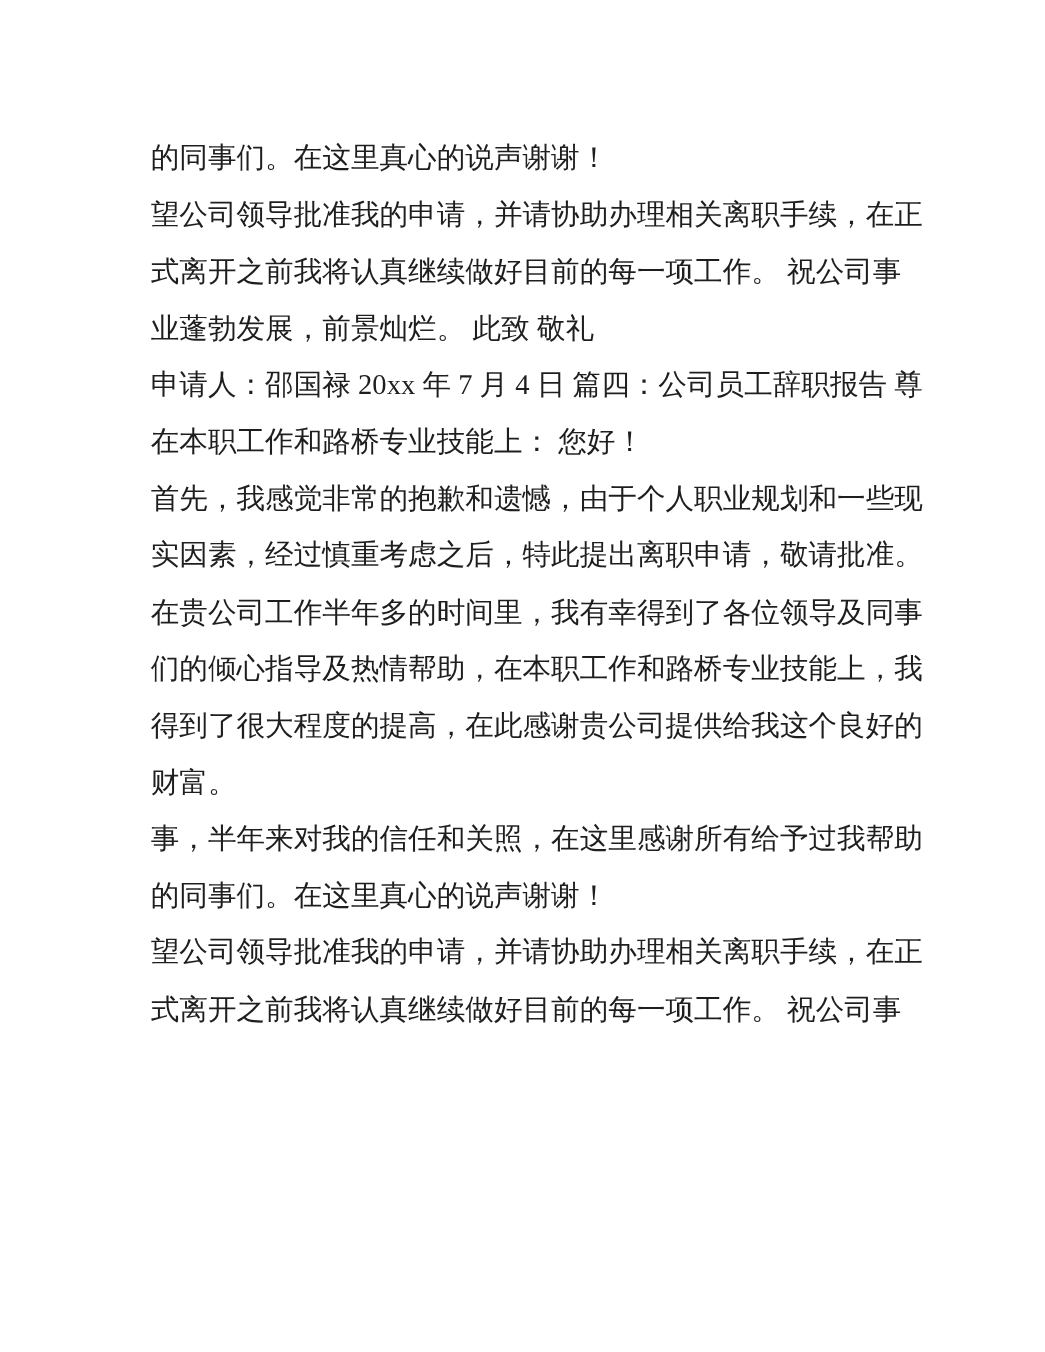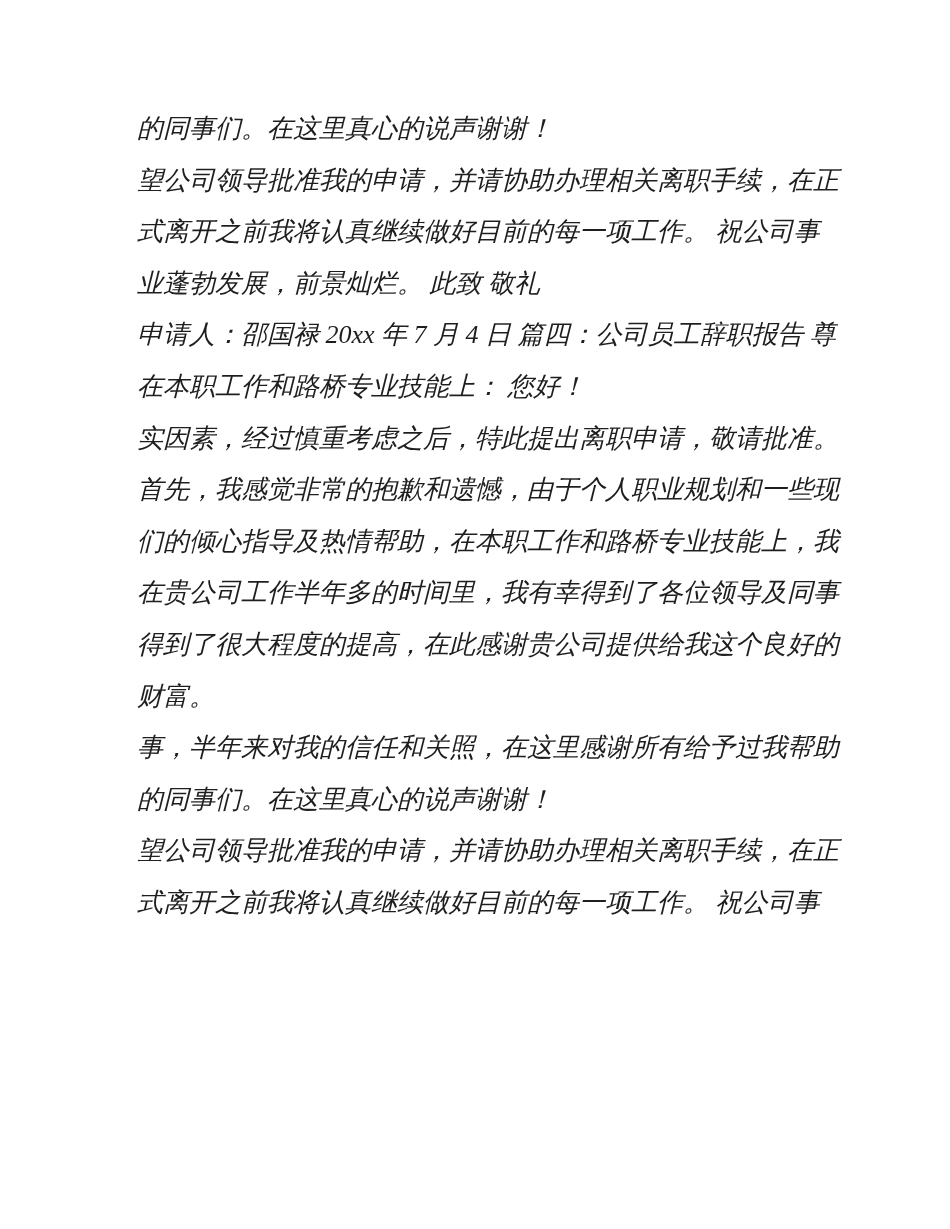--- a/index.html
+++ b/index.html
@@ -9,25 +9,24 @@
   body {
     width: 950px;
     height: 1229px;
     background: #ffffff;
     overflow: hidden;
     position: relative;
   }
   .page {
     position: absolute;
     left: 0;
-    top: 1px;
+    top: 16px;
     width: 950px;
     height: 873px;
     background: #ffffff;
-    font-style: italic;
   }
   .textblock {
     position: absolute;
     left: 137px;
     top: 102px;
     width: 690px;
   }
   .line {
     height: 51.6px;
     line-height: 51.6px;
@@ -43,24 +42,24 @@
 <body>
 
 <div class="page">
   <div class="textblock">
     <div class="line">的同事们。在这里真心的说声谢谢！</div>
     <div class="line">望公司领导批准我的申请，并请协助办理相关离职手续，在正</div>
     <div class="line">式离开之前我将认真继续做好目前的每一项工作。 祝公司事</div>
     <div class="line">业蓬勃发展，前景灿烂。 此致 敬礼</div>
     <div class="line">申请人：邵国禄 20xx 年 7 月 4 日 篇四：公司员工辞职报告 尊</div>
     <div class="line">在本职工作和路桥专业技能上： 您好！</div>
+    <div class="line">首先，我感觉非常的抱歉和遗憾，由于个人职业规划和一些现</div>
     <div class="line">实因素，经过慎重考虑之后，特此提出离职申请，敬请批准。</div>
-    <div class="line">首先，我感觉非常的抱歉和遗憾，由于个人职业规划和一些现</div>
+    <div class="line">在贵公司工作半年多的时间里，我有幸得到了各位领导及同事</div>
     <div class="line">们的倾心指导及热情帮助，在本职工作和路桥专业技能上，我</div>
-    <div class="line">在贵公司工作半年多的时间里，我有幸得到了各位领导及同事</div>
     <div class="line">得到了很大程度的提高，在此感谢贵公司提供给我这个良好的</div>
     <div class="line">财富。</div>
     <div class="line">事，半年来对我的信任和关照，在这里感谢所有给予过我帮助</div>
     <div class="line">的同事们。在这里真心的说声谢谢！</div>
     <div class="line">望公司领导批准我的申请，并请协助办理相关离职手续，在正</div>
     <div class="line">式离开之前我将认真继续做好目前的每一项工作。 祝公司事</div>
   </div>
 </div>
 
 </body></html>

